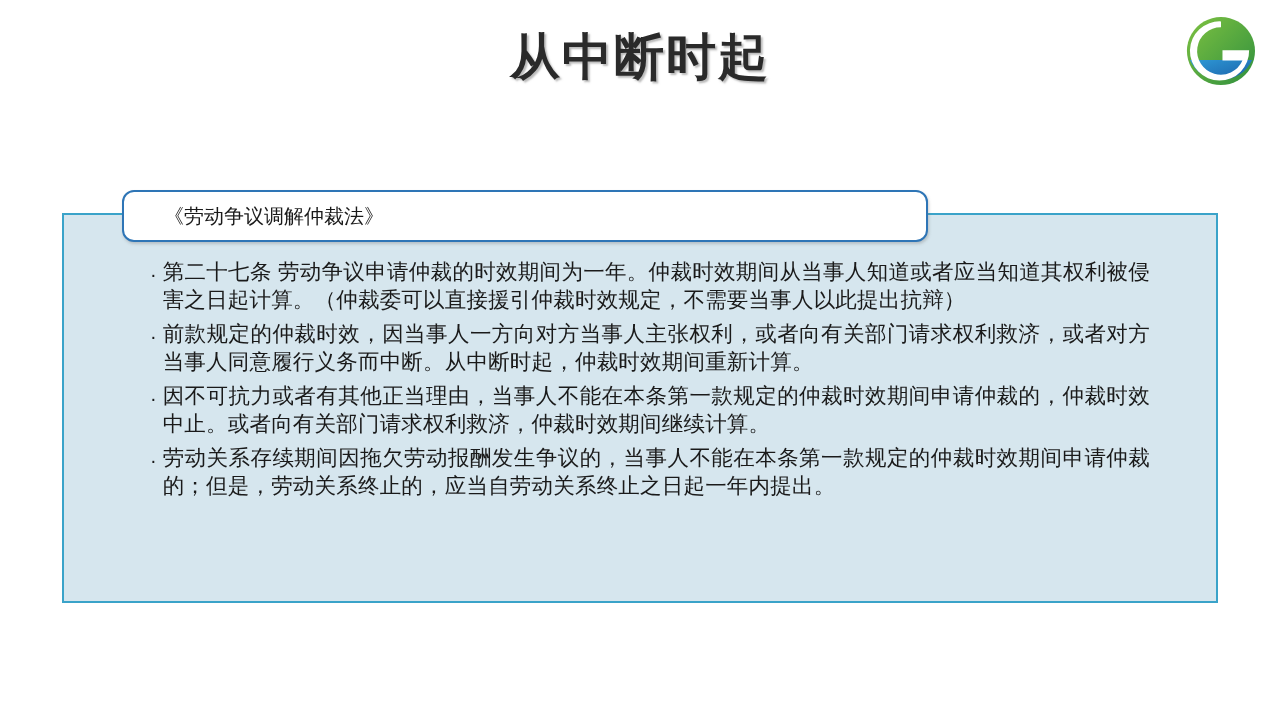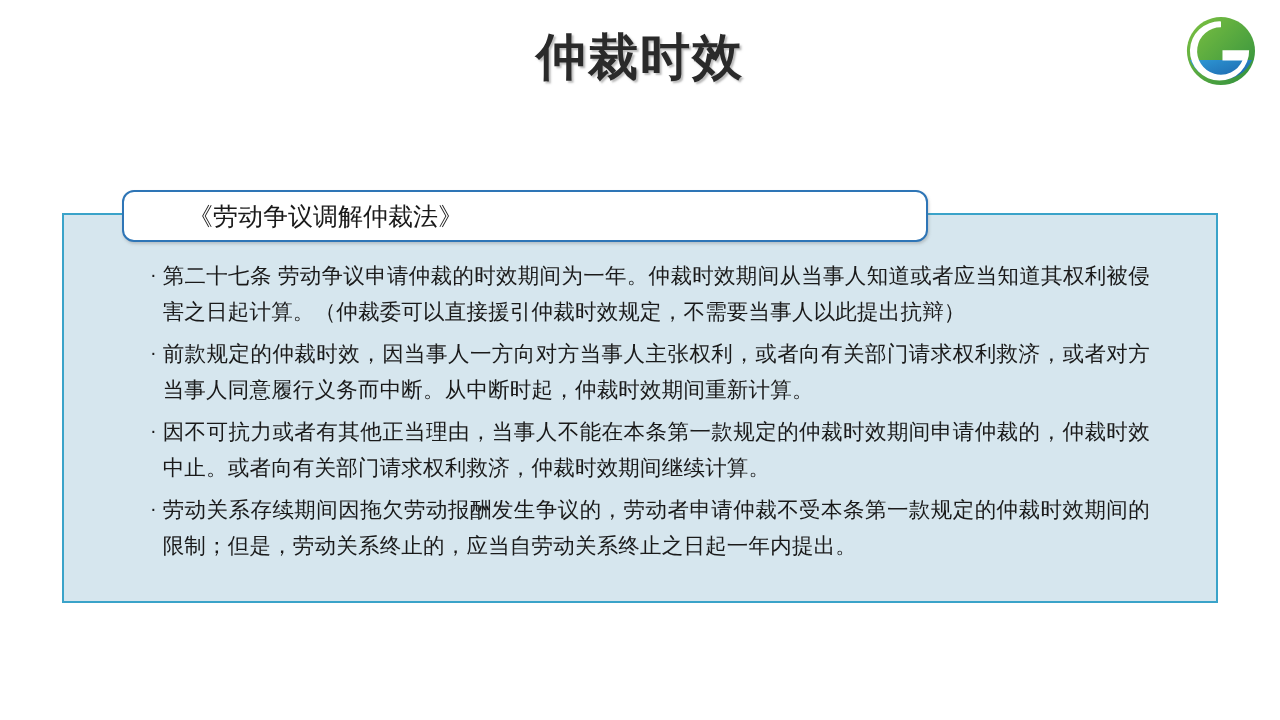--- a/index.html
+++ b/index.html
@@ -59,22 +59,22 @@
     height: 52px;
     background: #ffffff;
     border: 2px solid #2e75b6;
     border-radius: 12px;
     box-sizing: border-box;
     display: flex;
     align-items: center;
     box-shadow: 1px 2px 3px rgba(120,120,120,0.35);
   }
   .header-pill-text {
-    padding-left: 64px;
-    font-size: 25px;
+    padding-left: 40px;
+    font-size: 20px;
     color: #1a1a1a;
   }
 
   
   .bullets {
     position: absolute;
     left: 150px;
     top: 258px;
     width: 1000px;
   }
@@ -85,30 +85,30 @@
   }
   .bullet-dot {
     font-size: 20px;
     line-height: 32px;
     color: #1a1a1a;
     margin-right: 6px;
     flex: 0 0 auto;
   }
   .bullet-text {
     font-size: 21.5px;
-    line-height: 36px;
+    line-height: 28px;
     color: #1a1a1a;
     text-align: justify;
     letter-spacing: 0.2px;
   }
 </style>
 </head>
 <body>
 
-<div class="slide-title">仲裁时效</div>
+<div class="slide-title">从中断时起</div>
 
 <div class="logo">
   <svg viewBox="0 0 100 100" width="74" height="74" aria-hidden="true">
     <defs>
       <linearGradient id="gTop" x1="0" y1="0" x2="1" y2="1">
         <stop offset="0%" stop-color="#7fc241"></stop>
         <stop offset="100%" stop-color="#2f8f3e"></stop>
       </linearGradient>
       <linearGradient id="gBot" x1="0" y1="0" x2="1" y2="1">
         <stop offset="0%" stop-color="#2f9ad6"></stop>
@@ -135,15 +135,15 @@
   <div class="bullet-item">
     <span class="bullet-dot">·</span>
     <span class="bullet-text">前款规定的仲裁时效，因当事人一方向对方当事人主张权利，或者向有关部门请求权利救济，或者对方当事人同意履行义务而中断。从中断时起，仲裁时效期间重新计算。</span>
   </div>
   <div class="bullet-item">
     <span class="bullet-dot">·</span>
     <span class="bullet-text">因不可抗力或者有其他正当理由，当事人不能在本条第一款规定的仲裁时效期间申请仲裁的，仲裁时效中止。或者向有关部门请求权利救济，仲裁时效期间继续计算。</span>
   </div>
   <div class="bullet-item">
     <span class="bullet-dot">·</span>
-    <span class="bullet-text">劳动关系存续期间因拖欠劳动报酬发生争议的，劳动者申请仲裁不受本条第一款规定的仲裁时效期间的限制；但是，劳动关系终止的，应当自劳动关系终止之日起一年内提出。</span>
+    <span class="bullet-text">劳动关系存续期间因拖欠劳动报酬发生争议的，当事人不能在本条第一款规定的仲裁时效期间申请仲裁的；但是，劳动关系终止的，应当自劳动关系终止之日起一年内提出。</span>
   </div>
 </div>
 
 </body></html>

